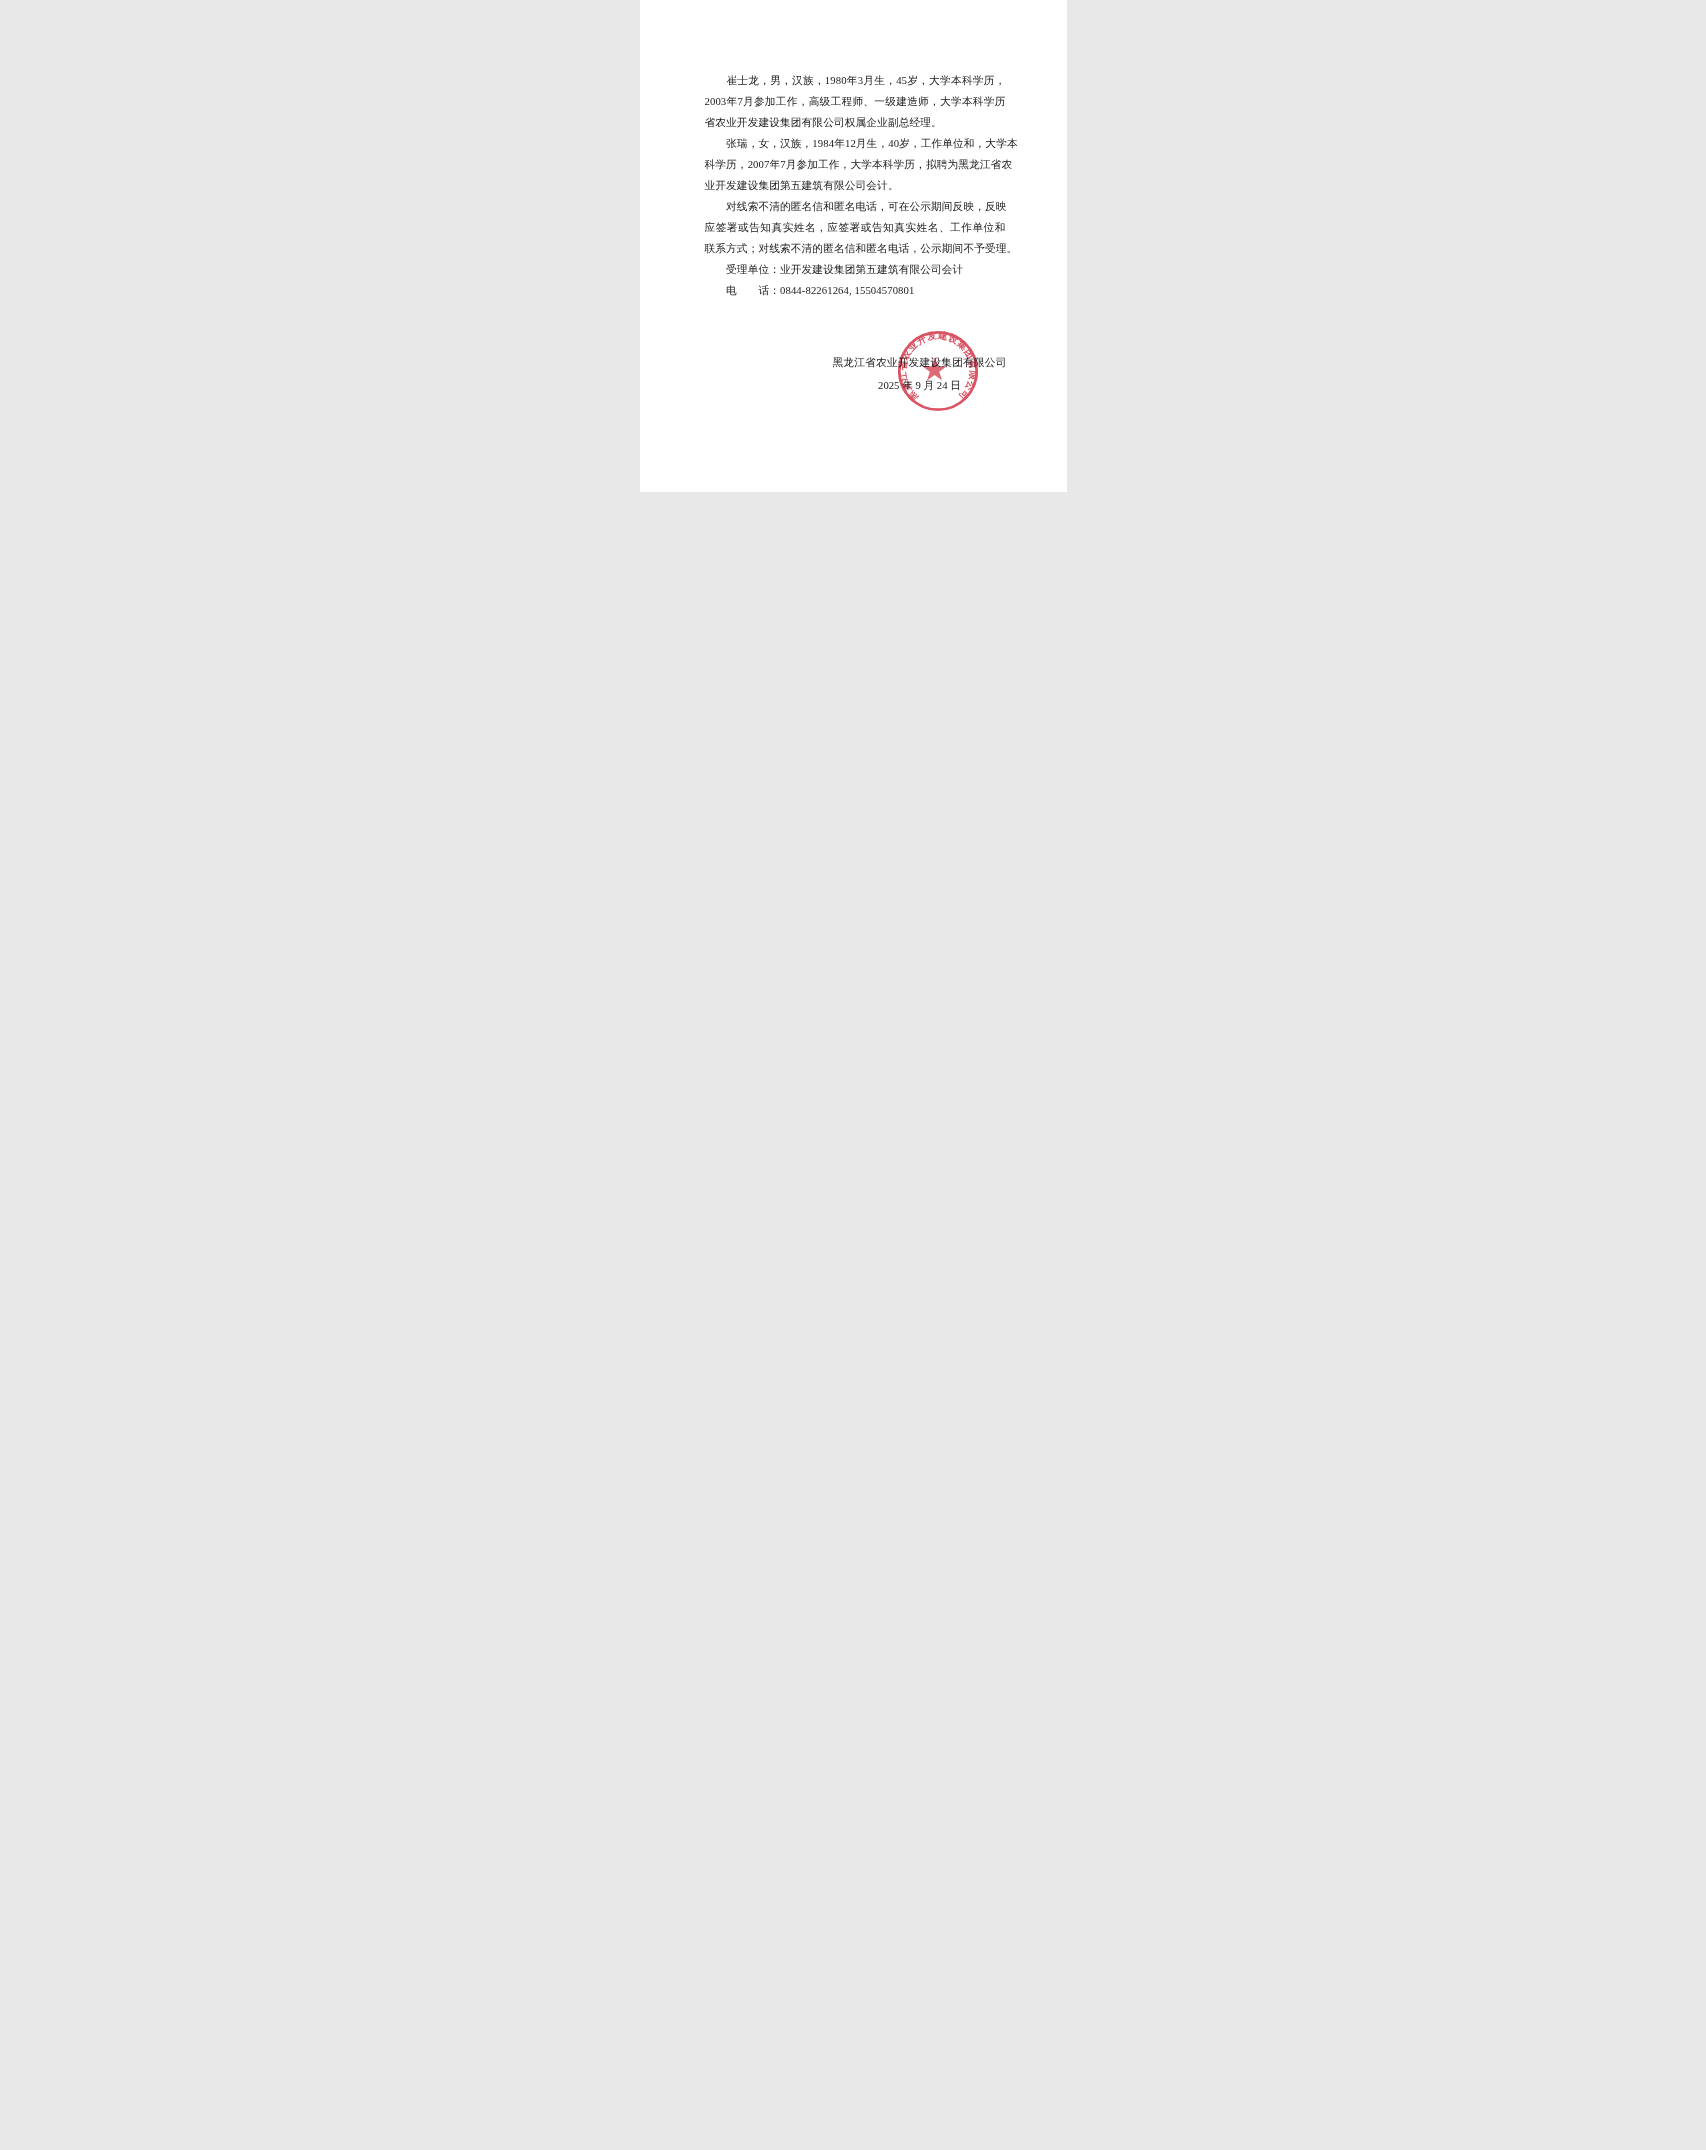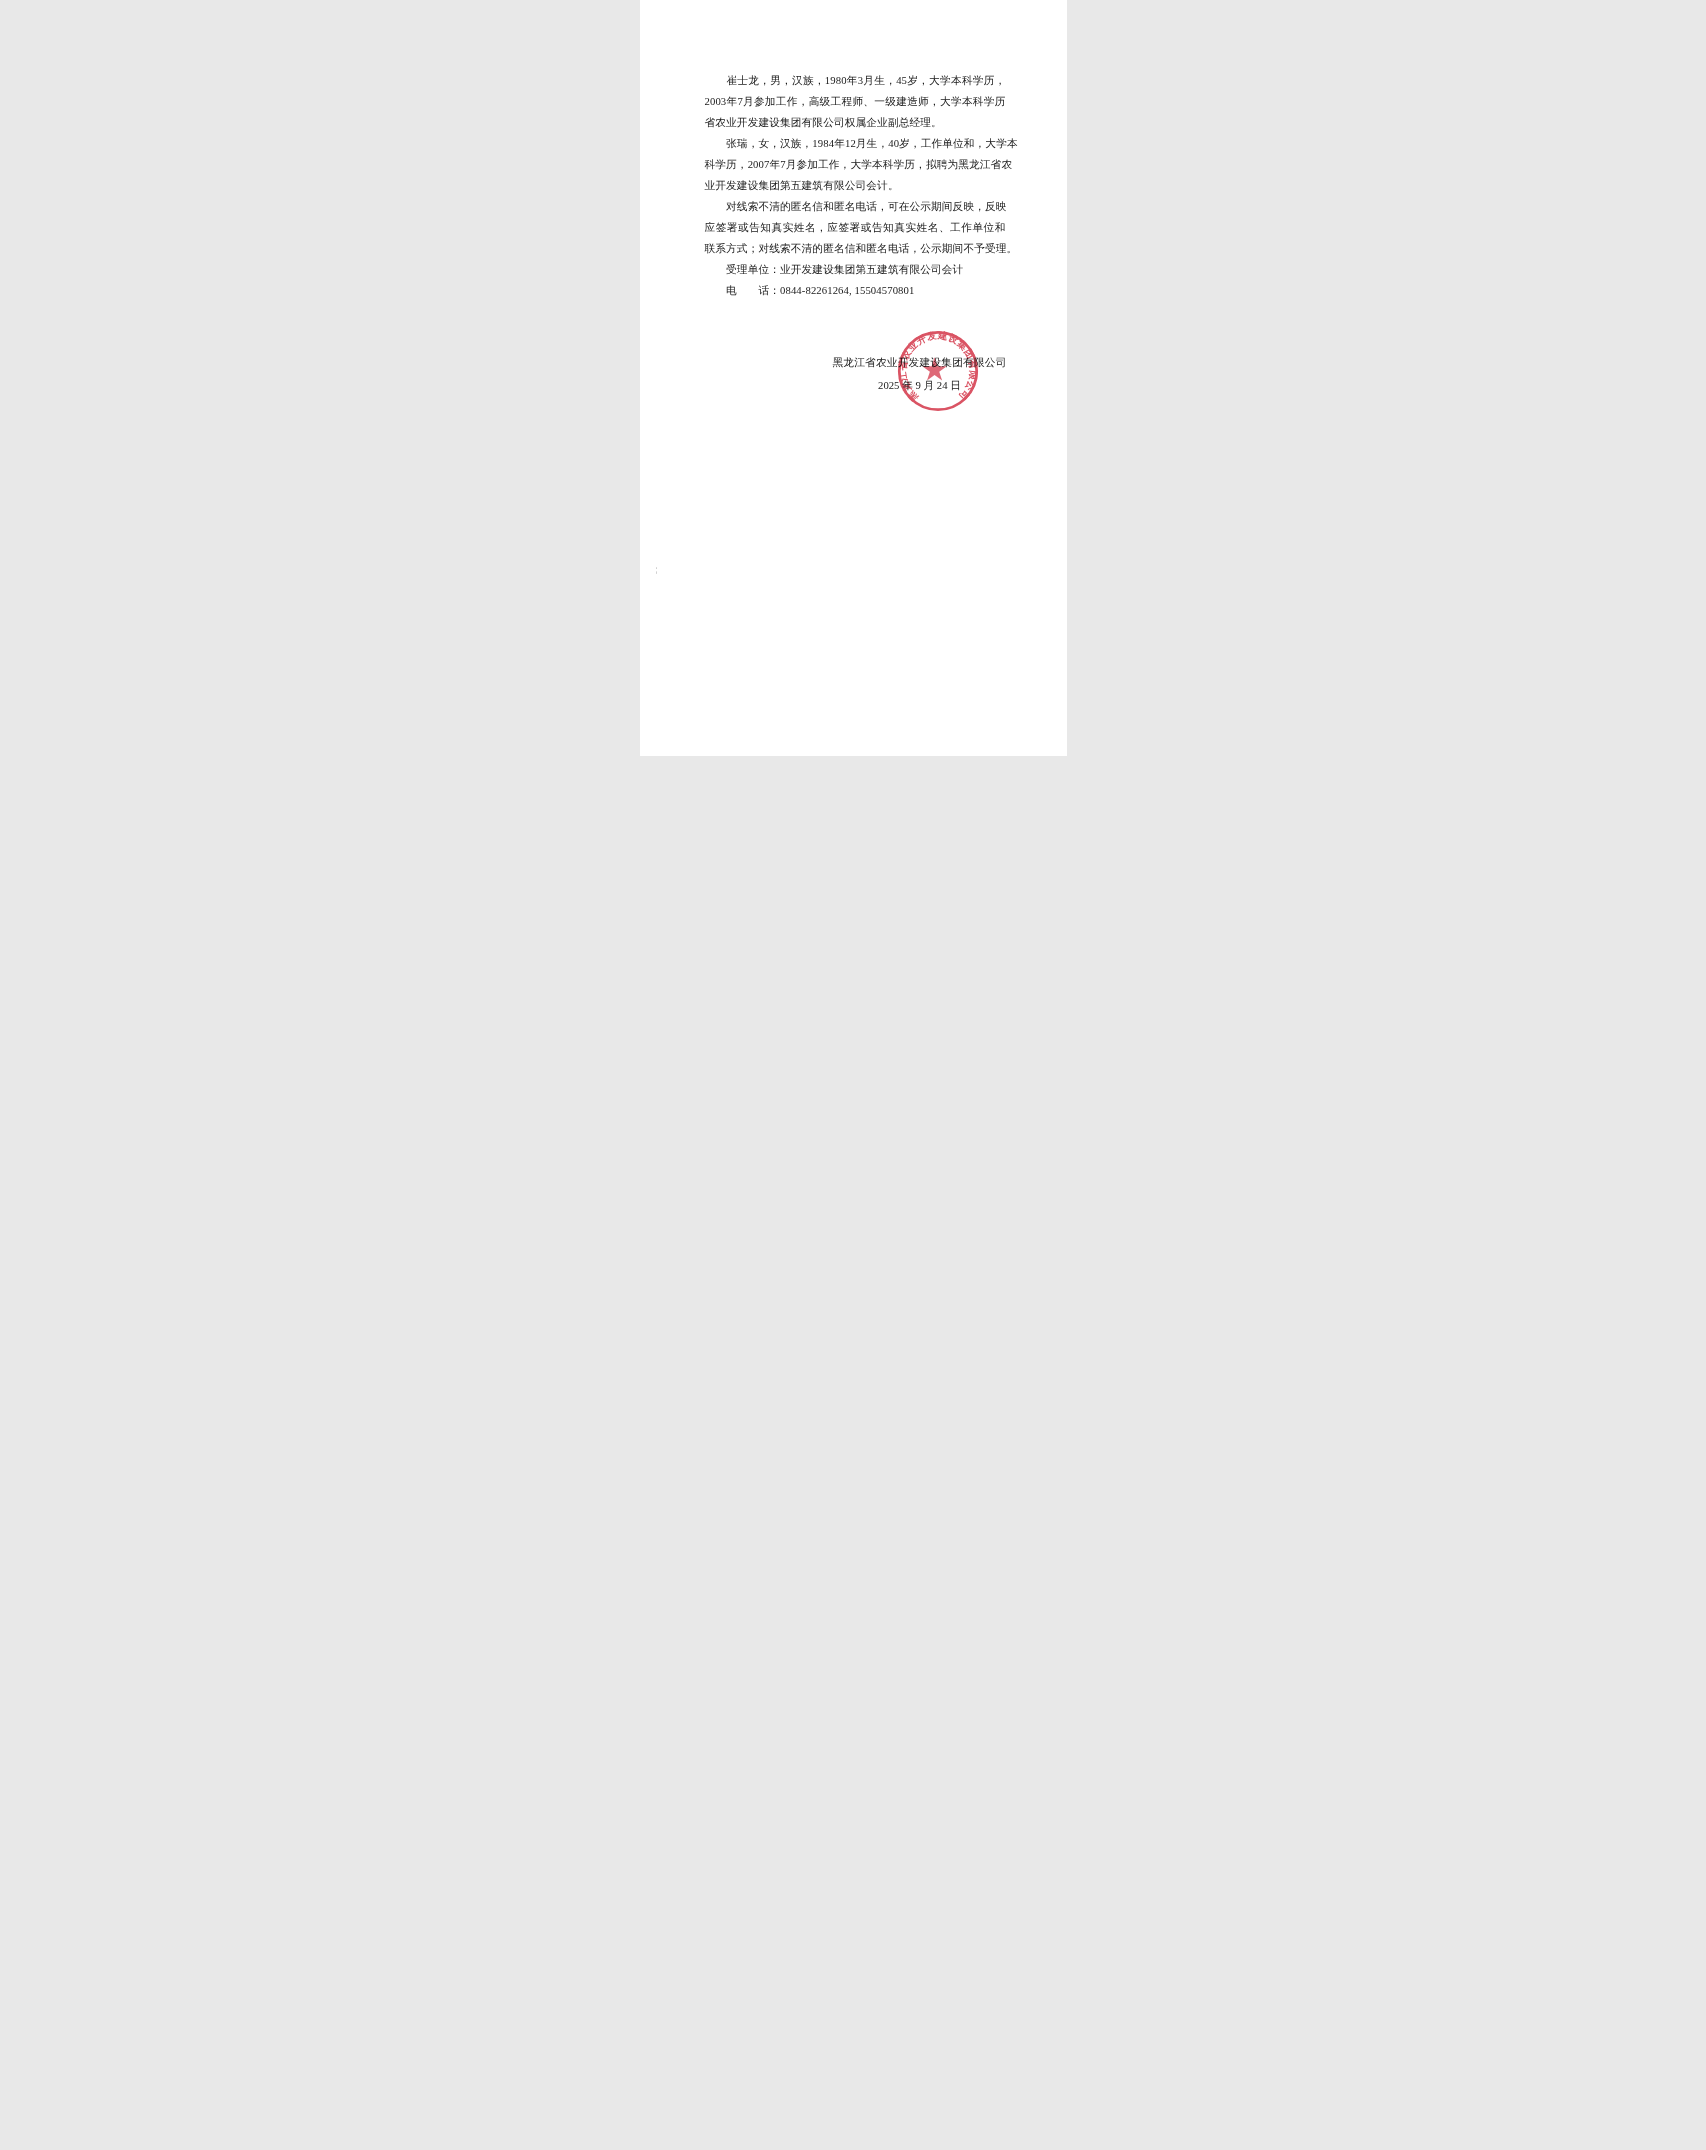--- a/index.html
+++ b/index.html
@@ -1,20 +1,20 @@
 <!DOCTYPE html>
 <html style="--seal-color: #d64153; --ink: #1a1a1a;font-size:6.9px"><head>
 <meta charset="utf-8">
 <style>
   :root { --seal-color: #d64153; --ink: #1a1a1a; }
   html,body { margin:0; padding:0; background:#e8e8e8; }
   .page {
     position: relative;
     width: 427px;
-    height: 756px;
+    height: 492px;
     margin: 0 auto;
     background: #ffffff;
     overflow: hidden;
     font-family: "Liberation Serif", "DejaVu Serif", serif;
     color: var(--ink);
   }
   .body-text {
     position: absolute;
     left: 65px;
     top: 70px;

